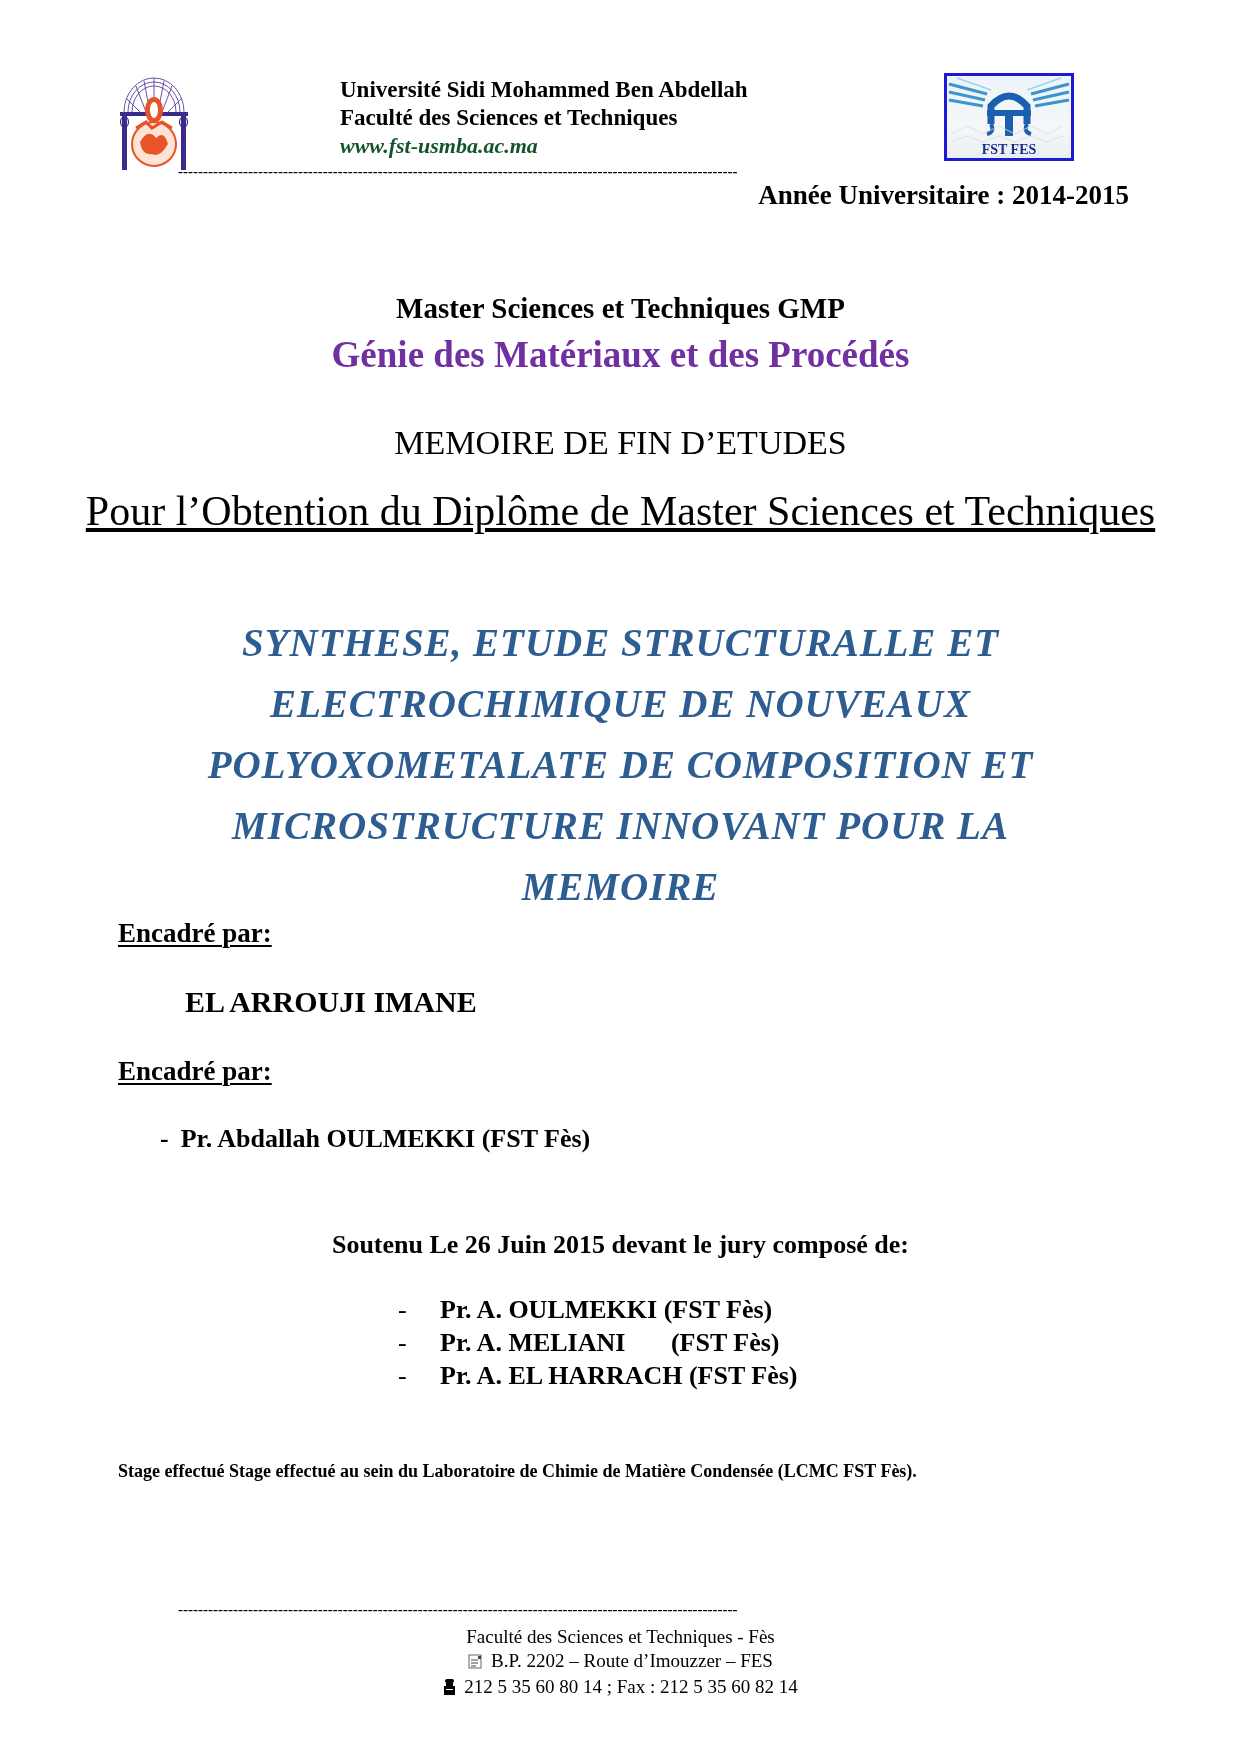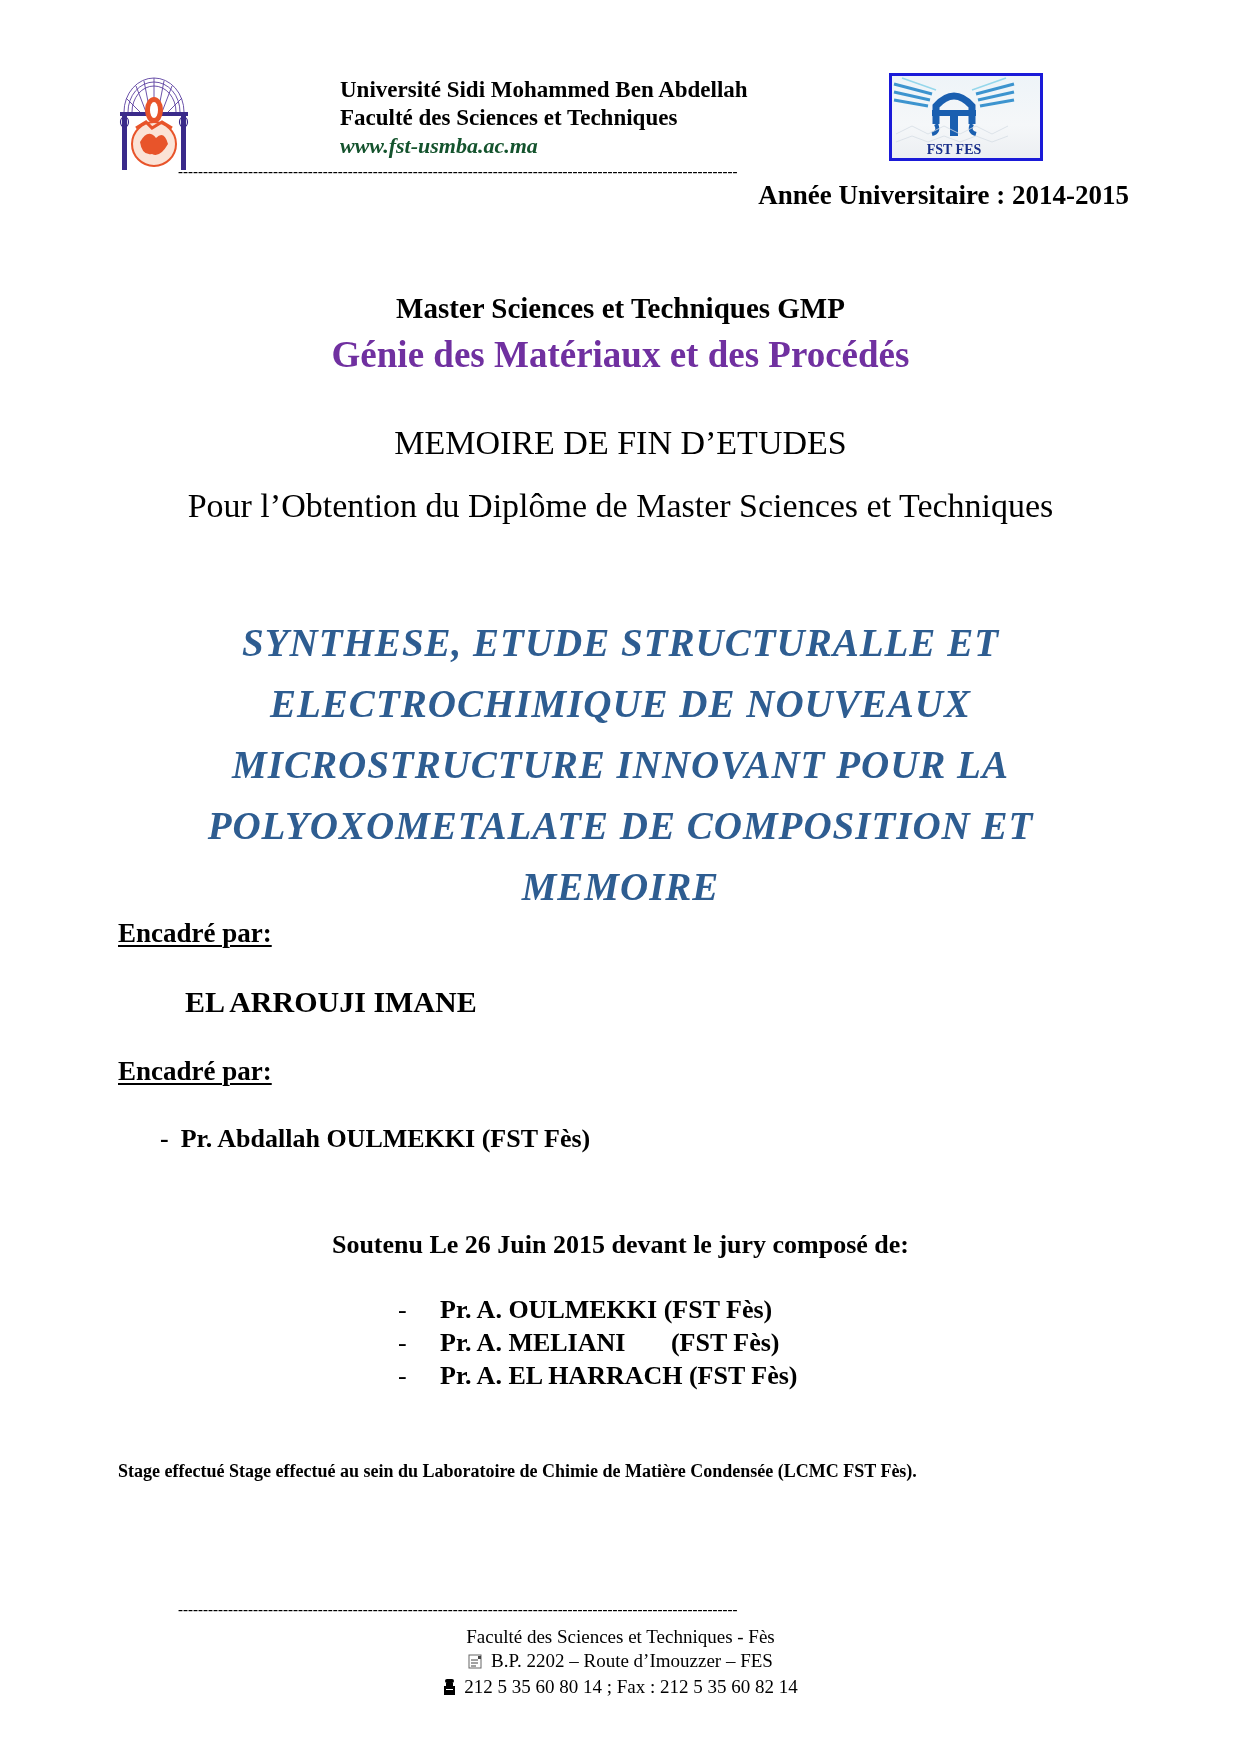--- a/index.html
+++ b/index.html
@@ -15,21 +15,21 @@
       font-family: "Liberation Serif", "DejaVu Serif", serif;
       color: #000;
     }
     .abs { position: absolute; }
 
     
     .logo-left {
       left: 116px; top: 72px; width: 76px; height: 100px;
     }
     .logo-right {
-      left: 889px; top: 73px; width: 154px; height: 88px;
+      left: 944px; top: 73px; width: 130px; height: 88px;
       border: 3px solid #1a1ad8;
       box-sizing: border-box;
       background: linear-gradient(180deg, #eef4f8 0%, #f5f7f9 60%, #eceff2 100%);
       overflow: hidden;
     }
     .uni-block {
       left: 340px; top: 76px; width: 560px;
       text-align: left;
       font-weight: bold;
       font-size: 23px;
@@ -54,21 +54,21 @@
       right: 112px; top: 180px;
       font-weight: bold;
       font-size: 27px;
     }
 
     
     .center { left: 0; width: 1241px; text-align: center; }
     .master { top: 292px; font-size: 29px; font-weight: bold; }
     .genie { top: 333px; font-size: 37px; font-weight: bold; color: #7030a0; }
     .memoire { top: 424px; font-size: 34px; }
-    .diplome { top: 487px; font-size: 34px; }
+    .diplome { top: 487px; font-size: 42px; text-decoration: underline; }
 
     .thesis-title {
       top: 612px;
       font-family: "Liberation Serif", "DejaVu Serif", serif;
       font-style: italic;
       font-weight: bold;
       font-size: 39px;
       line-height: 61px;
       color: #2e5d91;
       letter-spacing: 1px;
@@ -177,22 +177,22 @@
 
 <div class="abs center master">Master Sciences et Techniques GMP</div>
 <div class="abs center genie">Génie des Matériaux et des Procédés</div>
 
 <div class="abs center memoire">MEMOIRE DE FIN D’ETUDES</div>
 <div class="abs center diplome">Pour l’Obtention du Diplôme de Master Sciences et Techniques</div>
 
 <div class="abs center thesis-title">
   <div>SYNTHESE, ETUDE  STRUCTURALLE ET</div>
   <div>ELECTROCHIMIQUE DE NOUVEAUX</div>
+  <div>POLYOXOMETALATE DE COMPOSITION ET</div>
   <div>MICROSTRUCTURE INNOVANT POUR LA</div>
-  <div>POLYOXOMETALATE DE COMPOSITION ET</div>
   <div>MEMOIRE</div>
 </div>
 
 <div class="abs section-label presente">Encadré par:</div>
 <div class="abs author">EL ARROUJI IMANE</div>
 
 <div class="abs section-label encadre">Encadré par:</div>
 <div class="abs supervisor">
   <span class="dash">-</span><span>Pr. Abdallah OULMEKKI  (FST Fès)</span>
 </div>

